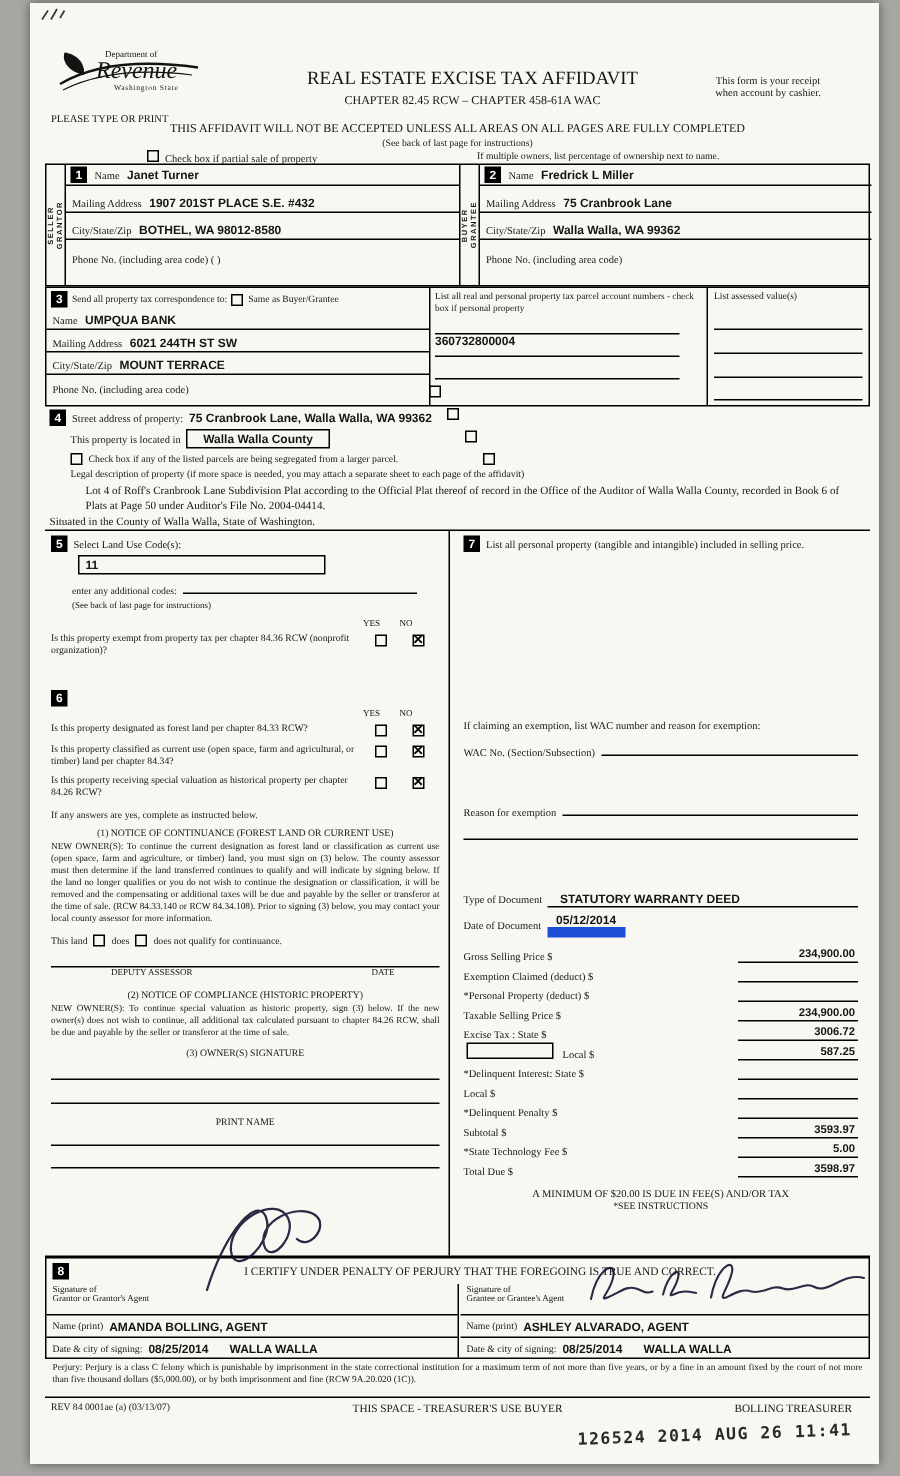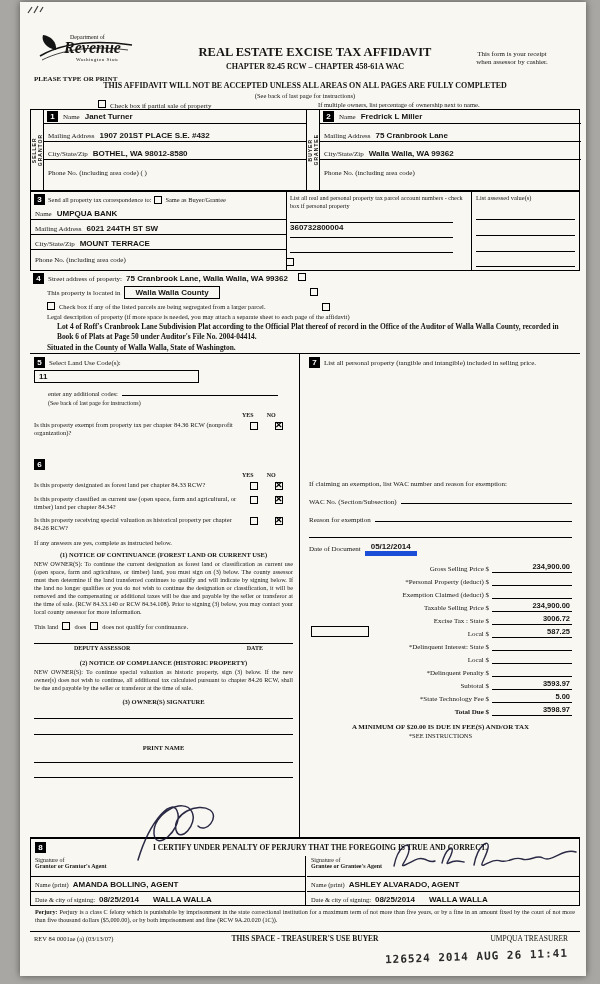--- a/index.html
+++ b/index.html
@@ -1,37 +1,37 @@
 <!DOCTYPE html>
 <html><head>
 <meta charset="utf-8">
 <style>
   *{margin:0;padding:0;box-sizing:border-box;}
   html,body{width:600px;height:984px;}
   body{background:#a9a7a3;font-family:"Liberation Serif",serif;color:#161514;position:relative;overflow:hidden;}
   .paper{position:absolute;left:20px;top:2px;width:566px;height:974px;background:#f8f7f2;box-shadow:0 0 7px rgba(0,0,0,.5);}
   .abs{position:absolute;}
-  .b{font-weight:bold;}
+  .b{font-weight:normal;}
   .ctr{text-align:center;}
   .f5{font-size:5px}.f6{font-size:6px}.f65{font-size:6.5px}.f7{font-size:7px}.f75{font-size:7.5px}.f8{font-size:8px}
   .val{font-family:"Liberation Sans",sans-serif;font-weight:bold;font-size:8px;white-space:nowrap;}
   .sq{flex:none;display:inline-flex;align-items:center;justify-content:center;width:11px;height:11px;background:#000;color:#fff;font:bold 8px/1 "Liberation Sans",sans-serif;}
   .cb{flex:none;display:inline-block;width:8px;height:8px;border:1px solid #000;position:relative;vertical-align:-1px;}
   .cb.checked::before{content:"✕";position:absolute;left:-1px;top:-2px;font:bold 9px/1 "Liberation Sans",sans-serif;color:#000;}
   .row{display:flex;align-items:baseline;gap:4px;}
   .fill{flex:1;border-bottom:1px solid #000;min-height:9px;}
   .line{border-bottom:1px solid #000;height:1px;}
   .box{border:1px solid #000;}
   .sidestrip{position:absolute;left:0;top:0;bottom:0;width:13px;border-right:1px solid #000;display:flex;align-items:center;justify-content:center;}
   .vert{writing-mode:vertical-rl;transform:rotate(180deg);font:bold 5px/6px "Liberation Sans",sans-serif;letter-spacing:1px;text-align:center;}
   .vert span{display:block;}
   .fieldrow{display:flex;align-items:flex-end;gap:5px;padding:0 3px 1px 4px;border-bottom:1px solid #000;}
   .namerow{display:flex;align-items:center;gap:5px;padding:1px 3px;border-bottom:1px solid #000;height:14px;}
   .mrow{display:flex;align-items:flex-end;height:13px;}
-  .mlabel{flex:1;text-align:right;font-size:7px;padding-right:3px;white-space:nowrap;}
+  .mlabel{flex:1;text-align:left;font-size:7px;padding-right:3px;white-space:nowrap;}
   .mval{width:80px;border-bottom:1px solid #000;text-align:right;font:bold 7.5px "Liberation Sans",sans-serif;padding:0 2px 1px 0;}
   .ratebox{width:58px;height:11px;border:1px solid #000;margin:0 6px 1px 2px;flex:none;}
   .qrow{display:flex;margin-top:3px;}
   .qtext{width:206px;font-size:6.5px;line-height:8px;}
   .qb{display:flex;gap:17px;margin-left:10px;padding-top:1px;}
   .para{font-size:6.2px;line-height:8px;text-align:justify;}
   .stamp{font:bold 11px "DejaVu Sans Mono",monospace;letter-spacing:1px;color:#2a2a2a;transform:rotate(-2deg);white-space:nowrap;}
 </style>
 </head>
 <body>
@@ -50,21 +50,21 @@
   </svg>
   <span class="abs f6" style="left:34px;top:4px;">Department of</span>
   <span class="abs b" style="left:28px;top:9px;font-size:16px;font-style:italic;">Revenue</span>
   <span class="abs f5" style="left:40px;top:27px;letter-spacing:0.5px;">Washington State</span>
 </div>
 <div class="abs b f7" style="left:34px;top:75px;">PLEASE TYPE OR PRINT</div>
 <div class="abs b ctr" style="left:160px;top:45px;width:310px;font-size:12.5px;">REAL ESTATE EXCISE TAX AFFIDAVIT</div>
 <div class="abs b ctr f8" style="left:160px;top:62px;width:310px;">CHAPTER 82.45 RCW – CHAPTER 458-61A WAC</div>
 <div class="abs ctr f7" style="left:448px;top:50px;width:128px;">
   <div>This form is your receipt</div>
-  <div>when assessor by cashier.</div>
+  <div>when account by cashier.</div>
 </div>
 <div class="abs b ctr f8" style="left:30px;top:81px;width:550px;">THIS AFFIDAVIT WILL NOT BE ACCEPTED UNLESS ALL AREAS ON ALL PAGES ARE FULLY COMPLETED</div>
 <div class="abs ctr f65" style="left:30px;top:92px;width:550px;">(See back of last page for instructions)</div>
 <div class="abs row f7" style="left:98px;top:100px;">
   <span class="cb"></span>
   <span>Check box if partial sale of property</span>
 </div>
 <div class="abs f65" style="left:318px;top:101px;">If multiple owners, list percentage of ownership next to name.</div>
 
 <div class="abs box" style="left:30px;top:109px;width:550px;height:82px;">
@@ -177,31 +177,31 @@
   <div class="row" style="margin:2px 0 0 14px;align-items:center;">
     <span class="f7">This property is located in</span>
     <span class="val box" style="padding:1px 10px;">Walla Walla County</span>
   </div>
   <div class="row" style="margin:3px 0 0 14px;align-items:center;">
     <span class="cb"></span>
     <span class="f65">Check box if any of the listed parcels are being segregated from a larger parcel.</span>
   </div>
   <div class="f65" style="margin:3px 0 0 14px;">Legal description of property (if more space is needed, you may attach a separate sheet to each page of the affidavit)</div>
   <div class="b" style="margin:2px 0 0 24px;width:512px;font-size:7.4px;line-height:9.5px;">Lot 4 of Roff's Cranbrook Lane Subdivision Plat according to the Official Plat thereof of record in the Office of the Auditor of Walla Walla County, recorded in Book 6 of Plats at Page 50 under Auditor's File No. 2004-04414.</div>
-  <div class="b" style="margin:2px 0 0 14px;font-size:7.4px;">Situated in the County of Walla Walla, State of Washington.</div>
+  <div class="b" style="margin:2px 0 0 0;font-size:7.4px;">Situated in the County of Walla Walla, State of Washington.</div>
 </div>
 
 <div class="abs" style="left:30px;top:354px;width:550px;height:484px;border-bottom:1px solid #000;">
 
   <div class="abs" style="left:0;top:0;width:270px;height:100%;border-right:1px solid #000;padding:3px 6px 0 4px;">
     <div class="row" style="align-items:center;">
       <span class="sq">5</span>
       <span class="f7">Select Land Use Code(s):</span>
     </div>
-    <div class="box val" style="margin:2px 0 0 0;width:165px;height:13px;padding:1px 0 0 4px;">11</div>
+    <div class="box val" style="margin:2px 0 0 18px;width:165px;height:13px;padding:1px 0 0 4px;">11</div>
     <div class="row" style="margin:4px 0 0 14px;width:230px;">
       <span class="f65">enter any additional codes:</span>
       <span class="fill"></span>
     </div>
     <div class="f6" style="margin:3px 0 0 14px;">(See back of last page for instructions)</div>
     <div style="display:flex;margin-top:6px;">
       <span style="width:208px;"></span>
       <span class="b f6">YES</span>
       <span class="b f6" style="margin-left:13px;">NO</span>
     </div>
@@ -270,40 +270,44 @@
     <div class="row">
       <span class="sq">7</span>
       <span class="f7" style="width:238px;line-height:9px;">List all personal property (tangible and intangible) included in selling price.</span>
     </div>
     <div style="height:112px;"></div>
     <div class="f7">If claiming an exemption, list WAC number and reason for exemption:</div>
     <div class="row" style="margin-top:7px;">
       <span class="f7">WAC No. (Section/Subsection)</span>
       <span class="fill"></span>
     </div>
-    <div class="row" style="margin-top:7px;">
+    <div class="row" style="margin-top:29px;">
       <span class="f7">Reason for exemption</span>
       <span class="fill"></span>
     </div>
     <div class="line" style="margin-top:13px;"></div>
+    <div class="row" style="margin-top:35px;align-items:center;">
+      <span class="f7">Type of Document</span>
+      <span class="fill val" style="text-align:left;padding-left:8px;border-bottom:1px solid #000;">STATUTORY WARRANTY DEED</span>
+    </div>
     <div class="row" style="margin-top:4px;align-items:center;">
       <span class="f7">Date of Document</span>
-      <span class="val" style="border-bottom:5px solid #1d4ed8;padding:0 6px;">05/12/2014</span>
+      <span class="val" style="border-bottom:7px solid #1d4ed8;padding:0 6px;">05/12/2014</span>
     </div>
     <div style="margin-top:4px;">
       <div class="mrow">
           <span class="mlabel">Gross Selling Price $</span>
           <span class="mval">234,900.00</span>
         </div>
       <div class="mrow">
+          <span class="mlabel">Exemption Claimed (deduct) $</span>
+          <span class="mval"></span>
+        </div>
+      <div class="mrow">
           <span class="mlabel">*Personal Property (deduct) $</span>
-          <span class="mval"></span>
-        </div>
-      <div class="mrow">
-          <span class="mlabel">Exemption Claimed (deduct) $</span>
           <span class="mval"></span>
         </div>
       <div class="mrow">
           <span class="mlabel">Taxable Selling Price $</span>
           <span class="mval">234,900.00</span>
         </div>
       <div class="mrow">
           <span class="mlabel">Excise Tax : State $</span>
           <span class="mval">3006.72</span>
         </div>
@@ -387,16 +391,16 @@
 </svg>
 
 <div class="abs" style="left:30px;top:906px;width:550px;height:26px;border-bottom:1px solid #000;padding:2px 5px 0 5px;font-size:6.2px;line-height:7.5px;text-align:justify;">
   <span class="b">Perjury:</span>
   <span>Perjury is a class C felony which is punishable by imprisonment in the state correctional institution for a maximum term of not more than five years, or by a fine in an amount fixed by the court of not more than five thousand dollars ($5,000.00), or by both imprisonment and fine (RCW 9A.20.020 (1C)).</span>
 </div>
 
 <div class="abs" style="left:30px;top:934px;width:550px;height:12px;">
   <span class="abs f65" style="left:4px;top:1px;">REV 84 0001ae (a) (03/13/07)</span>
   <span class="abs b ctr f75" style="left:140px;width:270px;top:0;">THIS SPACE - TREASURER'S USE BUYER</span>
-  <span class="abs f75" style="right:12px;top:0;">UMPQUA TREASURER</span>
+  <span class="abs f75" style="right:12px;top:0;">BOLLING TREASURER</span>
 </div>
 
 <div class="abs stamp" style="left:385px;top:950px;z-index:6;">126524 2014 AUG 26 11:41</div>
 
 </body></html>

